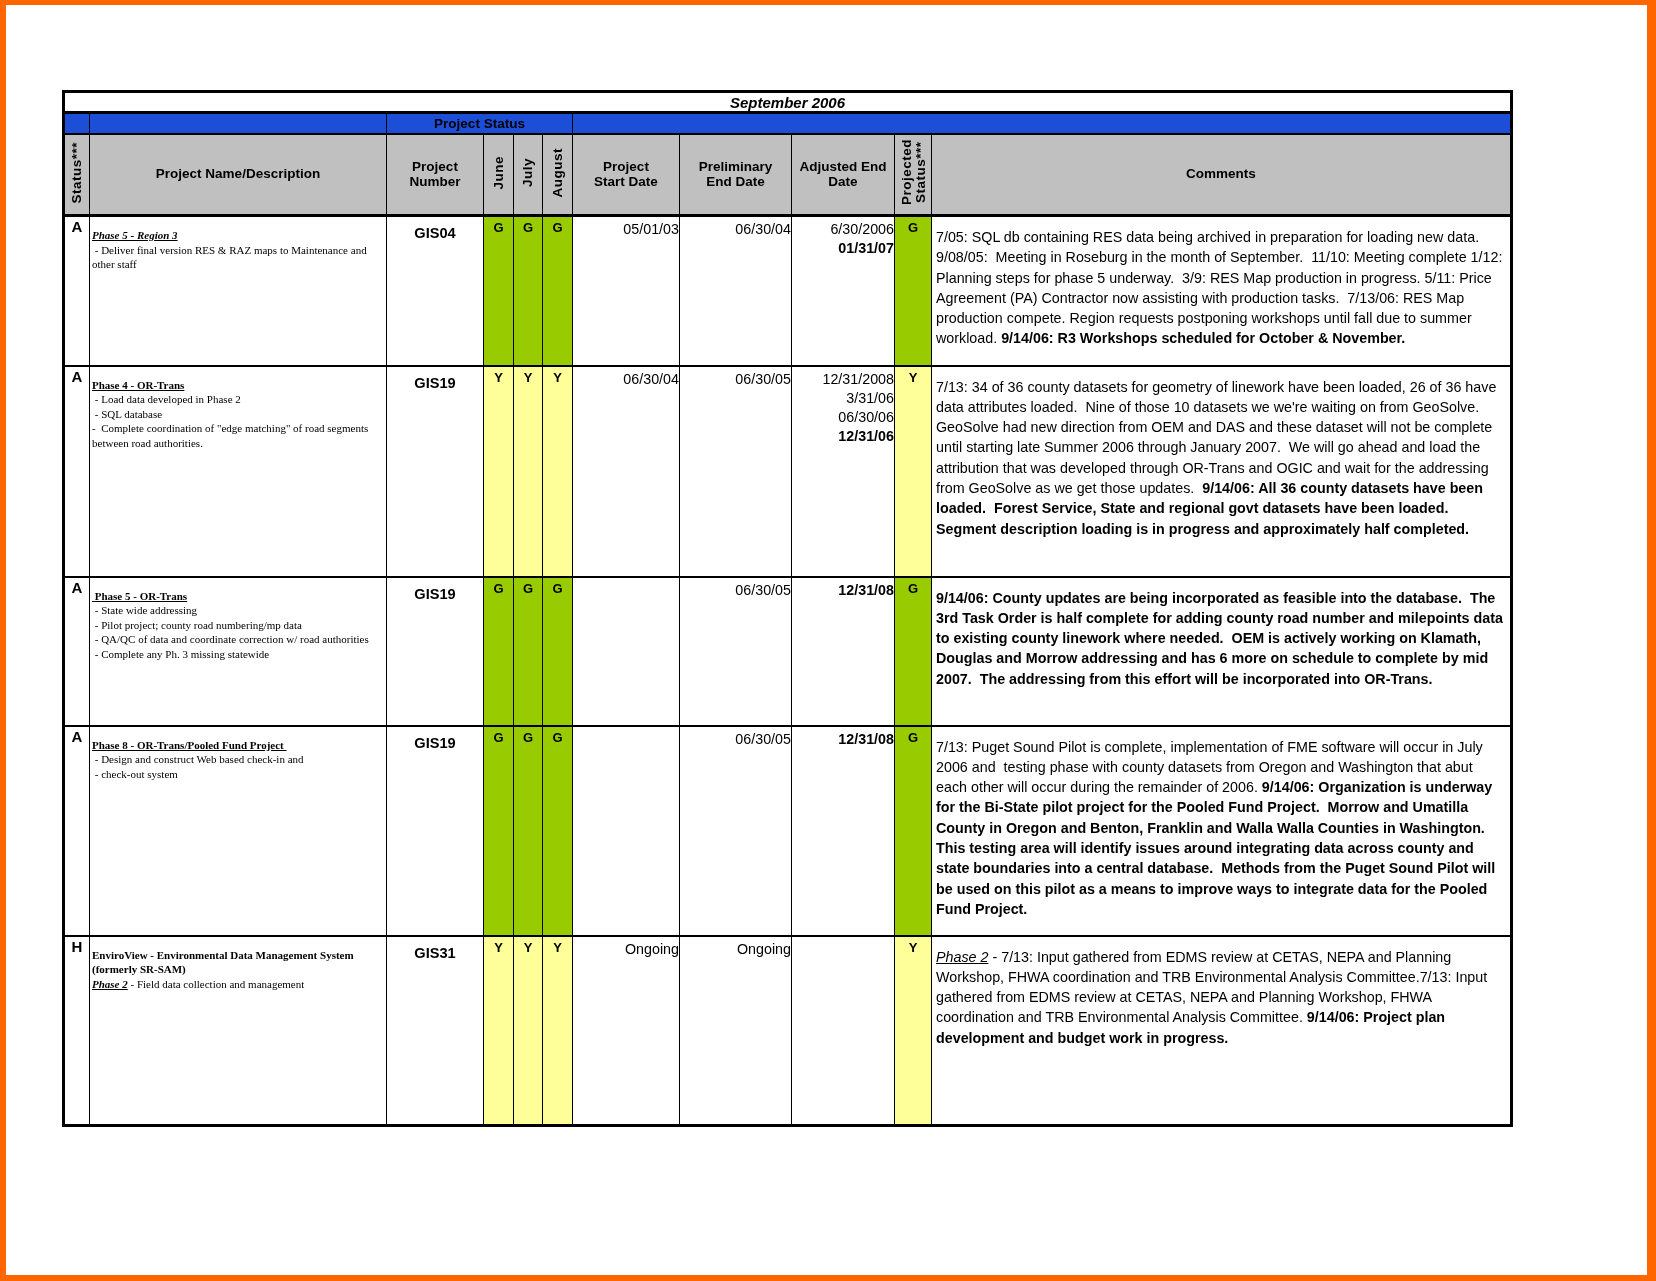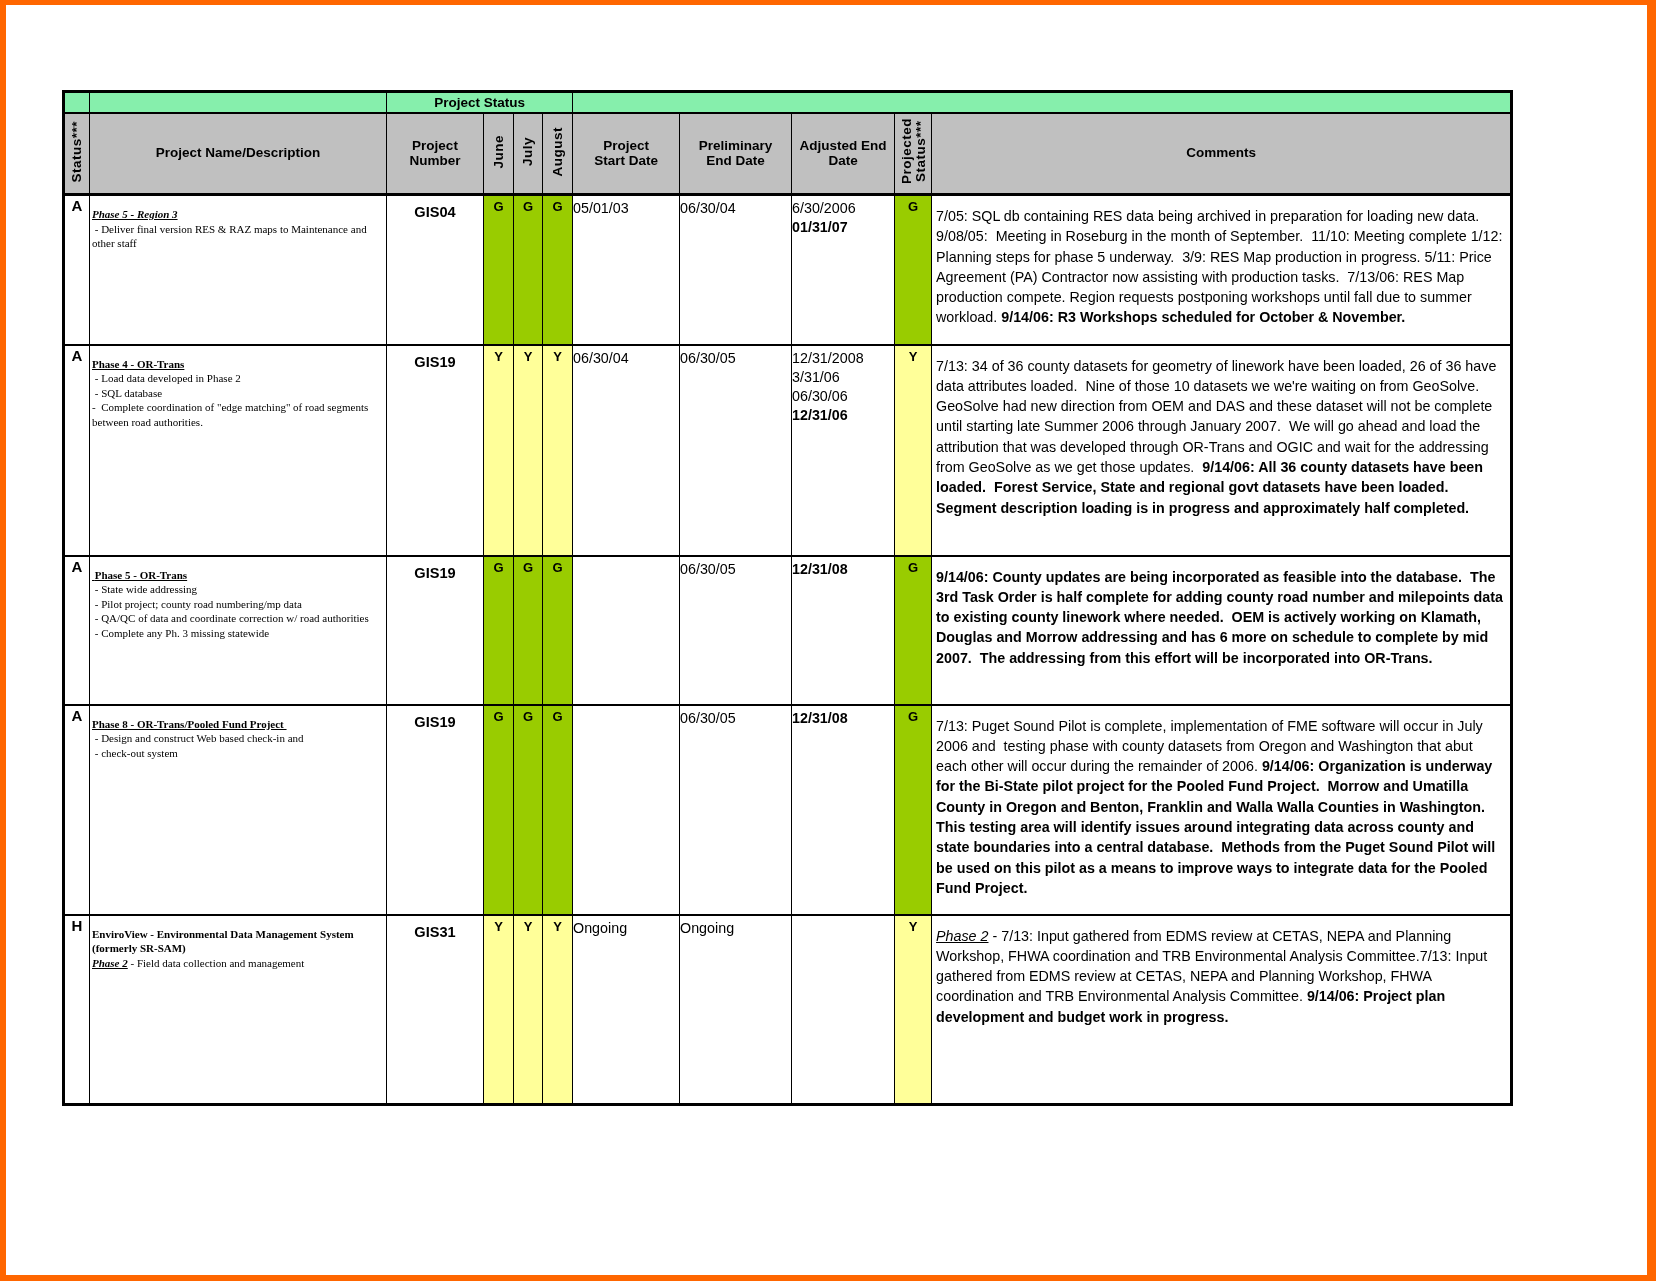--- a/index.html
+++ b/index.html
@@ -17,34 +17,34 @@
   }
   td,th{border:1px solid #000;padding:0;vertical-align:top;box-sizing:border-box;overflow:hidden;}
   tr.title-row{height:27px;}
   tr.title-row td{border-bottom:2px solid #000;text-align:center;vertical-align:middle;
     font-size:20px;font-weight:bold;}
   tr.subtitle-row{height:21px;}
   tr.subtitle-row td{border-bottom:3px solid #000;text-align:center;vertical-align:middle;
     font-size:15px;font-weight:bold;font-style:italic;}
   tr.ps-row{height:21px;}
   tr.ps-row td{border-bottom:2px solid #000;text-align:center;vertical-align:middle;
-    font-size:13.5px;font-weight:bold;background:#86efac;}
+    font-size:13.5px;font-weight:bold;background:#1d4ed8;}
   tr.head-row{height:82px;}
   tr.head-row th{background:#C0C0C0;font-size:13.5px;font-weight:bold;
     text-align:center;vertical-align:middle;border-bottom:3px solid #000;line-height:1.15;}
   .rot{display:inline-block;writing-mode:vertical-rl;transform:rotate(180deg);
     max-height:76px;line-height:1.0;white-space:normal;letter-spacing:0.5px;}
   tr.data-row td{border-top:2px solid #000;}
   .c-status{font-weight:bold;font-size:15px;text-align:center;padding-top:1px;}
   .c-desc{font-size:11px;line-height:1.32;padding:11px 3px 1px 2px;white-space:pre-wrap;font-family:Liberation Serif, serif;}
   .c-num{font-weight:bold;font-size:14.6px;text-align:center;padding-top:8px;}
   .c-month{font-weight:bold;font-size:13px;text-align:center;padding-top:3px;}
   .bg-g{background:#99CC00;}
   .bg-y{background:#FFFF99;}
-  .c-date{font-size:14.3px;text-align:left;padding-top:3px;line-height:1.35;}
+  .c-date{font-size:14.3px;text-align:right;padding-top:3px;line-height:1.35;}
   .c-comments{font-size:14.3px;line-height:1.42;padding:10px 4px 1px 4px;white-space:pre-wrap;}
   tr.r1{height:150px;} tr.r2{height:211px;} tr.r3{height:149px;} tr.r4{height:210px;} tr.r5{height:190px;}
   .footer{
     position:absolute;left:56px;top:1137px;width:1448px;height:24px;
     font-size:11.5px;display:flex;align-items:flex-end;
   }
   .footer .f-path{margin-left:50px;}
   .footer .f-page{flex:1;text-align:center;}
   .footer .f-when{margin-right:60px;}
   .footer .f-time{margin-right:14px;}
@@ -64,20 +64,23 @@
         <col style="width:30px">
       <col style="width:107px">
         <col style="width:112px">
         <col style="width:103px">
       <col style="width:37px">
         <col style="width:580px">
     </colgroup>
 
     <tbody>
 
+    <tr class="subtitle-row">
+      <td colspan="11">September 2006</td>
+    </tr>
 
     <tr class="ps-row">
       <td></td>
       <td></td>
       <td colspan="4">Project Status</td>
       <td colspan="5"></td>
     </tr>
 
     <tr class="head-row">
       <th><span class="rot">Status***</span></th>

